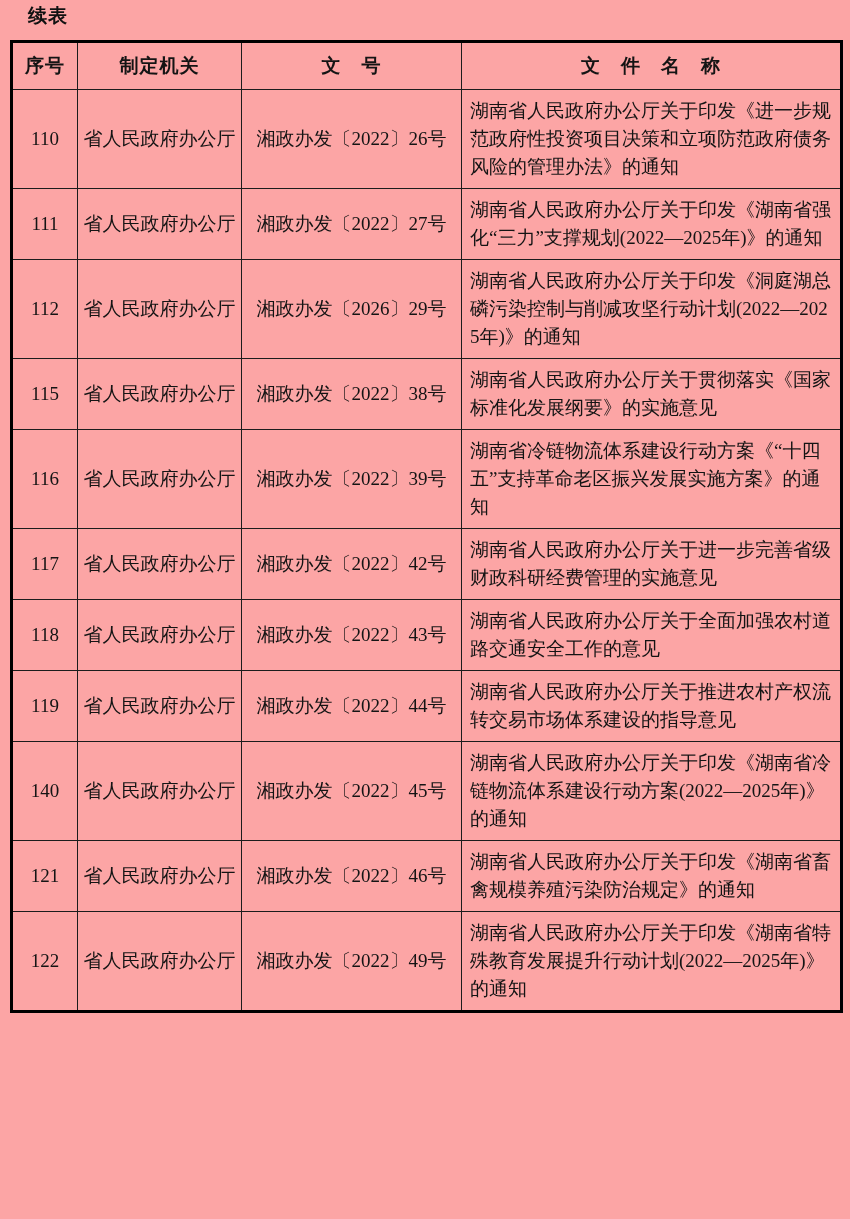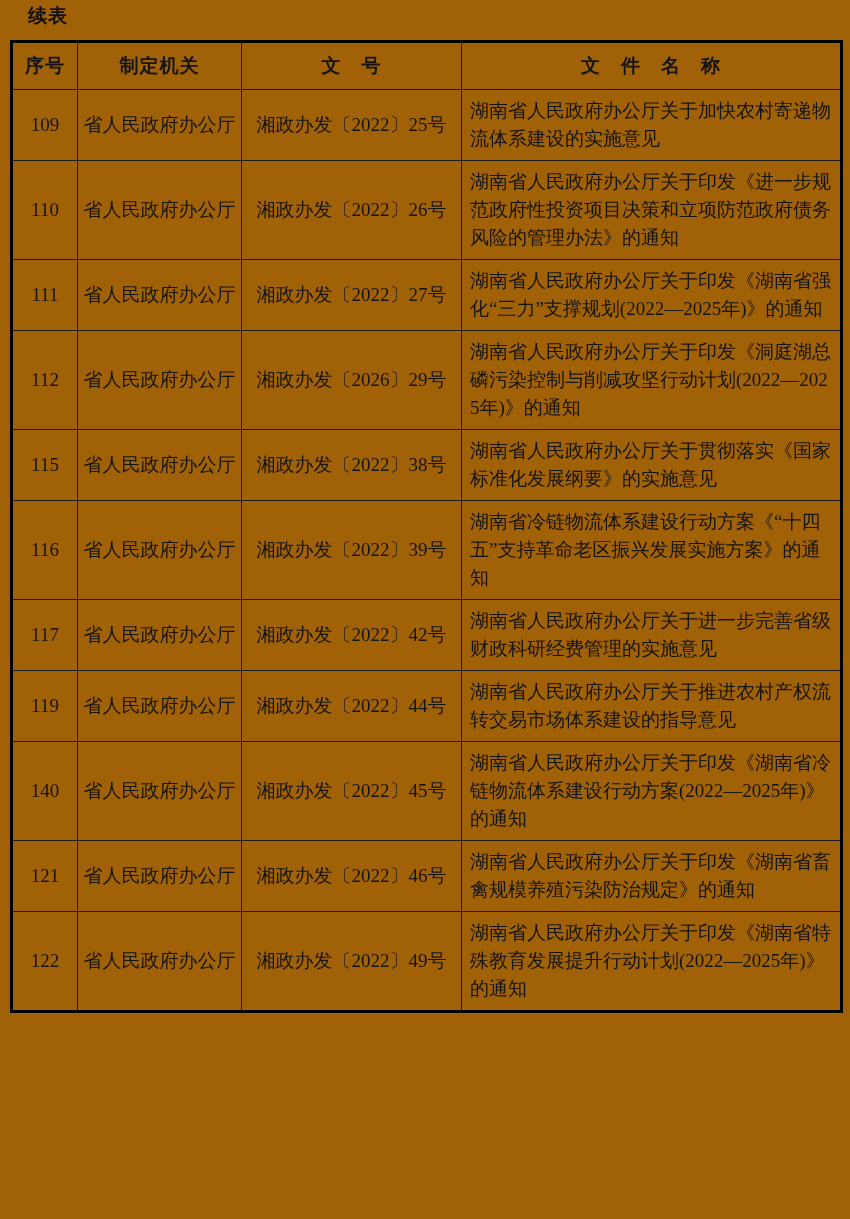--- a/index.html
+++ b/index.html
@@ -4,21 +4,21 @@
 <style>
   html, body {
     margin: 0;
     padding: 0;
     background: #ffffff;
   }
   .page {
     position: relative;
     width: 850px;
     height: 1219px;
-    background: #a16207;
+    background: #fca5a5;
     color: #111111;
     font-family: "Liberation Serif", serif;
     overflow: hidden;
   }
   .cont-label {
     position: absolute;
     left: 28px;
     top: 3px;
     font-family: "Liberation Sans", sans-serif;
     font-weight: bold;
@@ -85,26 +85,20 @@
     <thead>
       <tr>
         <th>序号</th>
         <th>制定机关</th>
         <th>文　号</th>
         <th>文　件　名　称</th>
       </tr>
     </thead>
     <tbody>
       <tr>
-        <td class="cell-serial">109</td>
-        <td class="cell-agency">省人民政府办公厅</td>
-        <td class="cell-docno">湘政办发〔2022〕25号</td>
-        <td class="cell-title">湖南省人民政府办公厅关于加快农村寄递物流体系建设的实施意见</td>
-      </tr>
-      <tr>
         <td class="cell-serial">110</td>
         <td class="cell-agency">省人民政府办公厅</td>
         <td class="cell-docno">湘政办发〔2022〕26号</td>
         <td class="cell-title">湖南省人民政府办公厅关于印发《进一步规范政府性投资项目决策和立项防范政府债务风险的管理办法》的通知</td>
       </tr>
       <tr>
         <td class="cell-serial">111</td>
         <td class="cell-agency">省人民政府办公厅</td>
         <td class="cell-docno">湘政办发〔2022〕27号</td>
         <td class="cell-title">湖南省人民政府办公厅关于印发《湖南省强化“三力”支撑规划(2022—2025年)》的通知</td>
@@ -127,20 +121,26 @@
         <td class="cell-docno">湘政办发〔2022〕39号</td>
         <td class="cell-title">湖南省冷链物流体系建设行动方案《“十四五”支持革命老区振兴发展实施方案》的通知</td>
       </tr>
       <tr>
         <td class="cell-serial">117</td>
         <td class="cell-agency">省人民政府办公厅</td>
         <td class="cell-docno">湘政办发〔2022〕42号</td>
         <td class="cell-title">湖南省人民政府办公厅关于进一步完善省级财政科研经费管理的实施意见</td>
       </tr>
       <tr>
+        <td class="cell-serial">118</td>
+        <td class="cell-agency">省人民政府办公厅</td>
+        <td class="cell-docno">湘政办发〔2022〕43号</td>
+        <td class="cell-title">湖南省人民政府办公厅关于全面加强农村道路交通安全工作的意见</td>
+      </tr>
+      <tr>
         <td class="cell-serial">119</td>
         <td class="cell-agency">省人民政府办公厅</td>
         <td class="cell-docno">湘政办发〔2022〕44号</td>
         <td class="cell-title">湖南省人民政府办公厅关于推进农村产权流转交易市场体系建设的指导意见</td>
       </tr>
       <tr>
         <td class="cell-serial">140</td>
         <td class="cell-agency">省人民政府办公厅</td>
         <td class="cell-docno">湘政办发〔2022〕45号</td>
         <td class="cell-title">湖南省人民政府办公厅关于印发《湖南省冷链物流体系建设行动方案(2022—2025年)》的通知</td>

